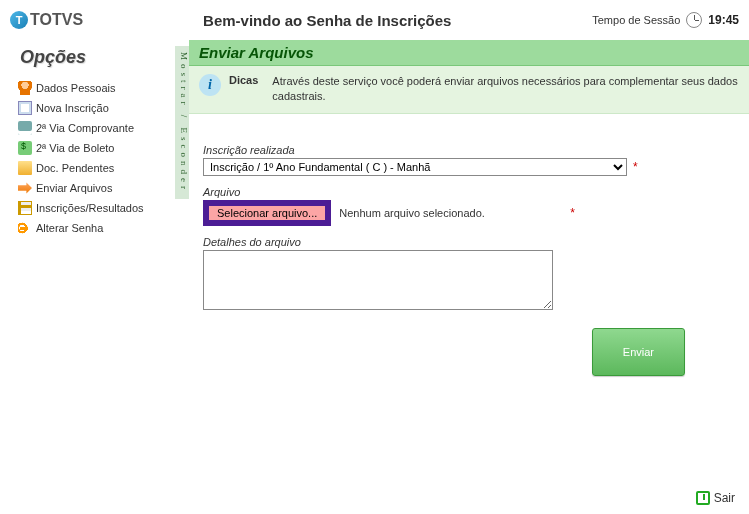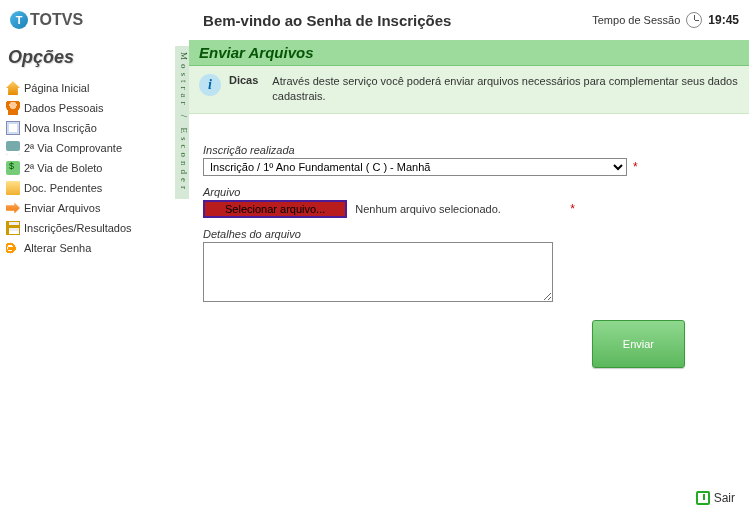--- a/index.html
+++ b/index.html
@@ -7,21 +7,21 @@
 .header { display: flex; align-items: center; padding: 8px 10px; height: 40px; }
 .logo { display: flex; align-items: center; font-weight: bold; font-size: 16px; color: #555; }
 .logo-icon { width: 18px; height: 18px; border-radius: 50%; background: linear-gradient(135deg, #4db8e8, #1a7fb5); display: inline-flex; align-items: center; justify-content: center; color: #fff; font-size: 11px; font-weight: bold; margin-right: 2px; }
 .header-title { flex: 1; text-align: left; padding-left: 120px; font-weight: bold; font-size: 15px; color: #333; }
 .session { font-size: 11px; color: #333; display: flex; align-items: center; gap: 6px; }
 .clock-icon { width: 16px; height: 16px; border: 1px solid #888; border-radius: 50%; position: relative; display: inline-block; }
 .clock-icon::before { content:""; position:absolute; width:1px; height:5px; background:#555; top:2px; left:50%; transform-origin:bottom; }
 .clock-icon::after { content:""; position:absolute; width:4px; height:1px; background:#555; top:7px; left:8px; }
 .session-time { font-weight: bold; font-size: 12px; color: #222; }
 .main-wrap { display: flex; height: 445px; }
-.sidebar { width: 175px; padding: 5px 0 0 4px; }
+.sidebar { width: 175px; padding: 5px 0 0 16px; }
 .sidebar-title { font-size: 18px; font-weight: bold; color: #444; font-style: italic; padding: 2px 0 10px 4px; text-shadow: 1px 1px 1px rgba(0,0,0,0.15); }
 .sidebar-item { display: flex; align-items: center; gap: 4px; padding: 3px 2px; font-size: 11px; color: #333; cursor: pointer; }
 .s-icon { width: 14px; height: 14px; display: inline-block; flex-shrink: 0; }
 .ic-home { background: linear-gradient(#ffcc66, #e68a00); clip-path: polygon(50% 0, 100% 50%, 85% 50%, 85% 100%, 15% 100%, 15% 50%, 0 50%); }
 .ic-user { background: radial-gradient(circle at 50% 30%, #ffcc99 30%, #e67300 31% 60%, transparent 61%), radial-gradient(ellipse at 50% 90%, #e67300 50%, transparent 51%); }
 .ic-doc { background: #fff; border: 1px solid #88b; box-shadow: inset 0 0 0 2px #cde; }
 .ic-print { background: #7aa; border-radius: 2px; box-shadow: inset 0 -4px 0 #fff; }
 .ic-money { background: #7c7; border-radius: 2px; position: relative; }
 .ic-money::after { content:"$"; position:absolute; font-size:9px; color:#050; left:3px; top:0; }
 .ic-folder { background: linear-gradient(#ffe08a, #f0b030); border-radius: 1px; }
@@ -35,21 +35,21 @@
 .tip-icon { width: 22px; height: 22px; border-radius: 50%; background: #bde3f3; display: flex; align-items: center; justify-content: center; color: #0066aa; font-family: Georgia, serif; font-style: italic; font-weight: bold; font-size: 14px; flex-shrink: 0; }
 .tip-label { font-weight: bold; margin-right: 6px; }
 .tip-text { flex: 1; line-height: 1.4; }
 .form-area { padding: 30px 14px 10px 14px; }
 .form-row { margin-bottom: 10px; }
 .form-label { font-size: 11px; color: #333; margin-bottom: 2px; display: block; font-style: italic; }
 .select-wrap { display: flex; align-items: center; gap: 6px; }
 select { width: 424px; font-size: 11px; padding: 1px 2px; border: 1px solid #888; background: #fff; }
 .required { color: #cc0000; font-size: 12px; }
 .file-row { display: flex; align-items: center; gap: 8px; }
-.file-btn { font-size: 11px; padding: 1px 20px; border: 2px solid #4c1d95; background: #b91c1c; cursor: pointer; }
+.file-btn { font-size: 11px; padding: 1px 8px; border: 6px solid #4c1d95; background: #fca5a5; cursor: pointer; }
 .file-status { font-size: 11px; color: #333; }
 textarea { width: 350px; height: 60px; border: 1px solid #888; font-size: 11px; padding: 2px; resize: both; }
 .submit-row { text-align: right; padding: 6px 50px 0 0; }
 .btn-send { background: linear-gradient(#8fd88f, #5cb85c); border: 1px solid #3a9a3a; color: #fff; font-size: 11px; padding: 17px 30px; border-radius: 3px; cursor: pointer; box-shadow: 0 1px 1px rgba(0,0,0,0.2); }
 .footer { position: absolute; bottom: 0; right: 0; left: 0; text-align: right; padding: 6px 14px; font-size: 12px; color: #333; }
 .exit-link { display: inline-flex; align-items: center; gap: 4px; cursor: pointer; padding-left: 16px; }
 .exit-icon { width: 14px; height: 14px; border: 2px solid #2a2; border-radius: 2px; position: relative; display: inline-block; }
 .exit-icon::after { content:""; position:absolute; width:2px; height:6px; background:#2a2; top:1px; left:5px; }
 </style>
 </head>
@@ -64,24 +64,20 @@
   <div class="session">
     <span>Tempo de Sessão</span>
     <span class="clock-icon"></span>
     <span class="session-time">19:45</span>
   </div>
 </div>
 
 <div class="main-wrap">
   <div class="sidebar">
     <div class="sidebar-title">Opções</div>
-    <div class="sidebar-item">
-        <span class="s-icon ic-home"></span>
-        <span>Página Inicial</span>
-      </div>
     <div class="sidebar-item">
         <span class="s-icon ic-user"></span>
         <span>Dados Pessoais</span>
       </div>
     <div class="sidebar-item">
         <span class="s-icon ic-doc"></span>
         <span>Nova Inscrição</span>
       </div>
     <div class="sidebar-item">
         <span class="s-icon ic-print"></span>

